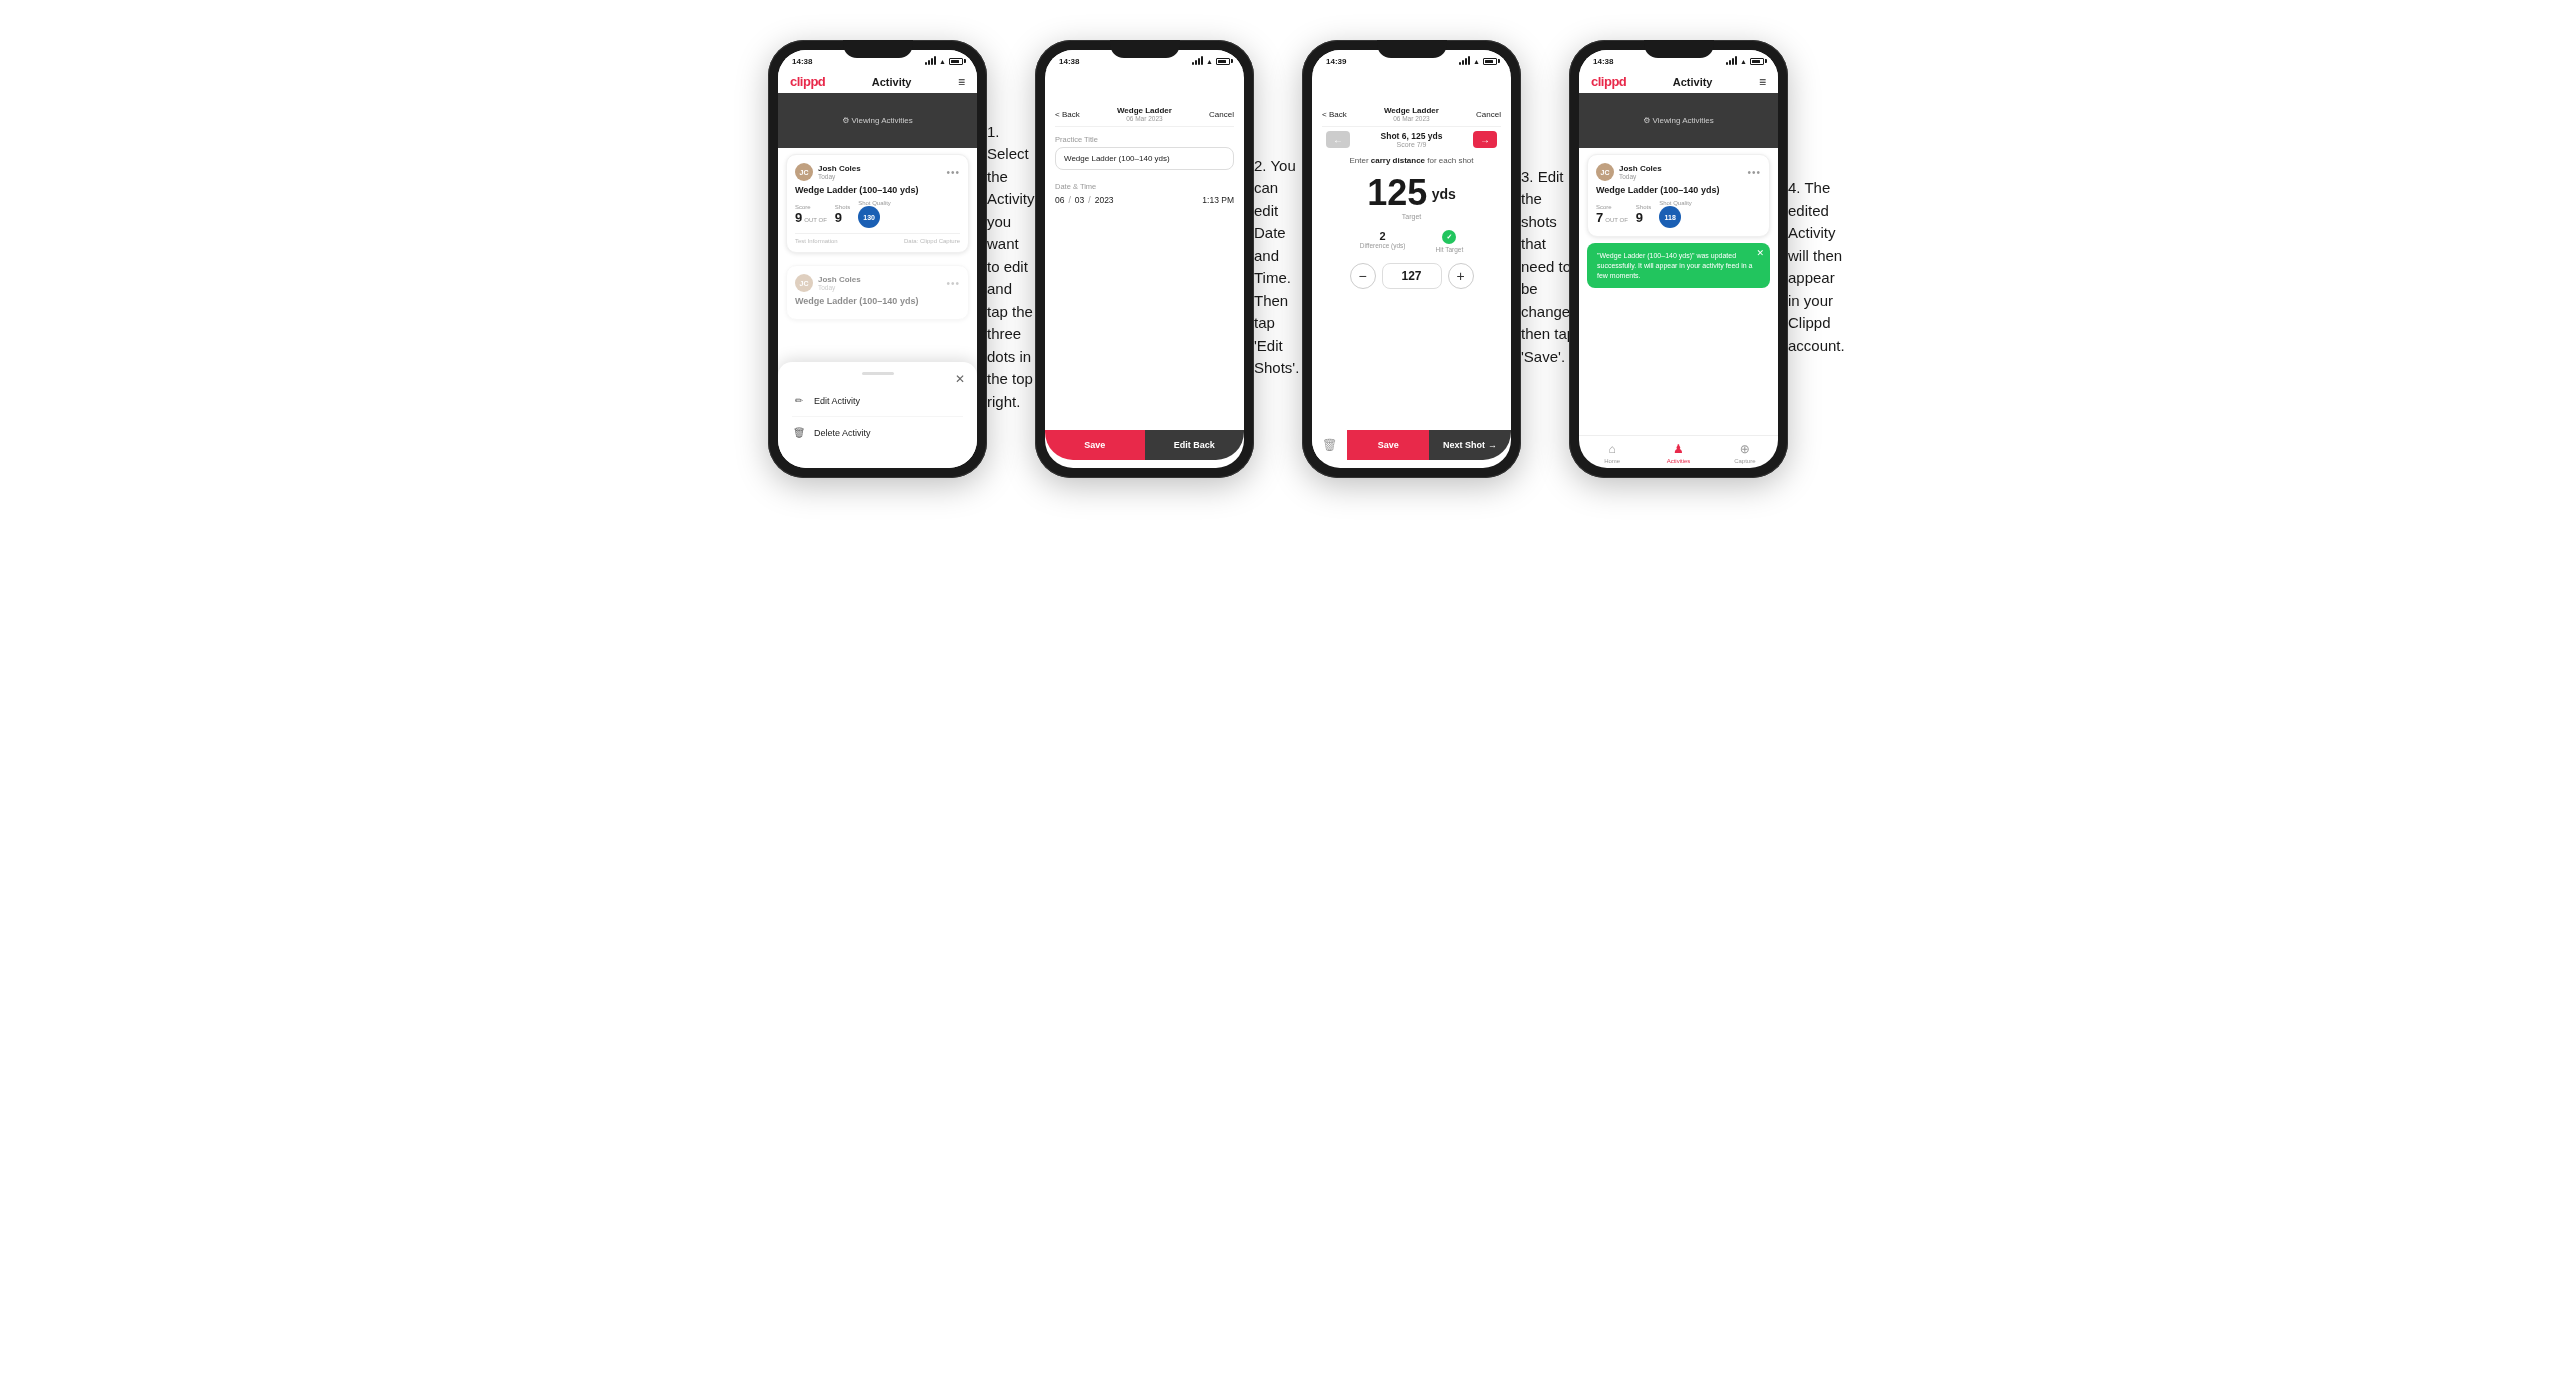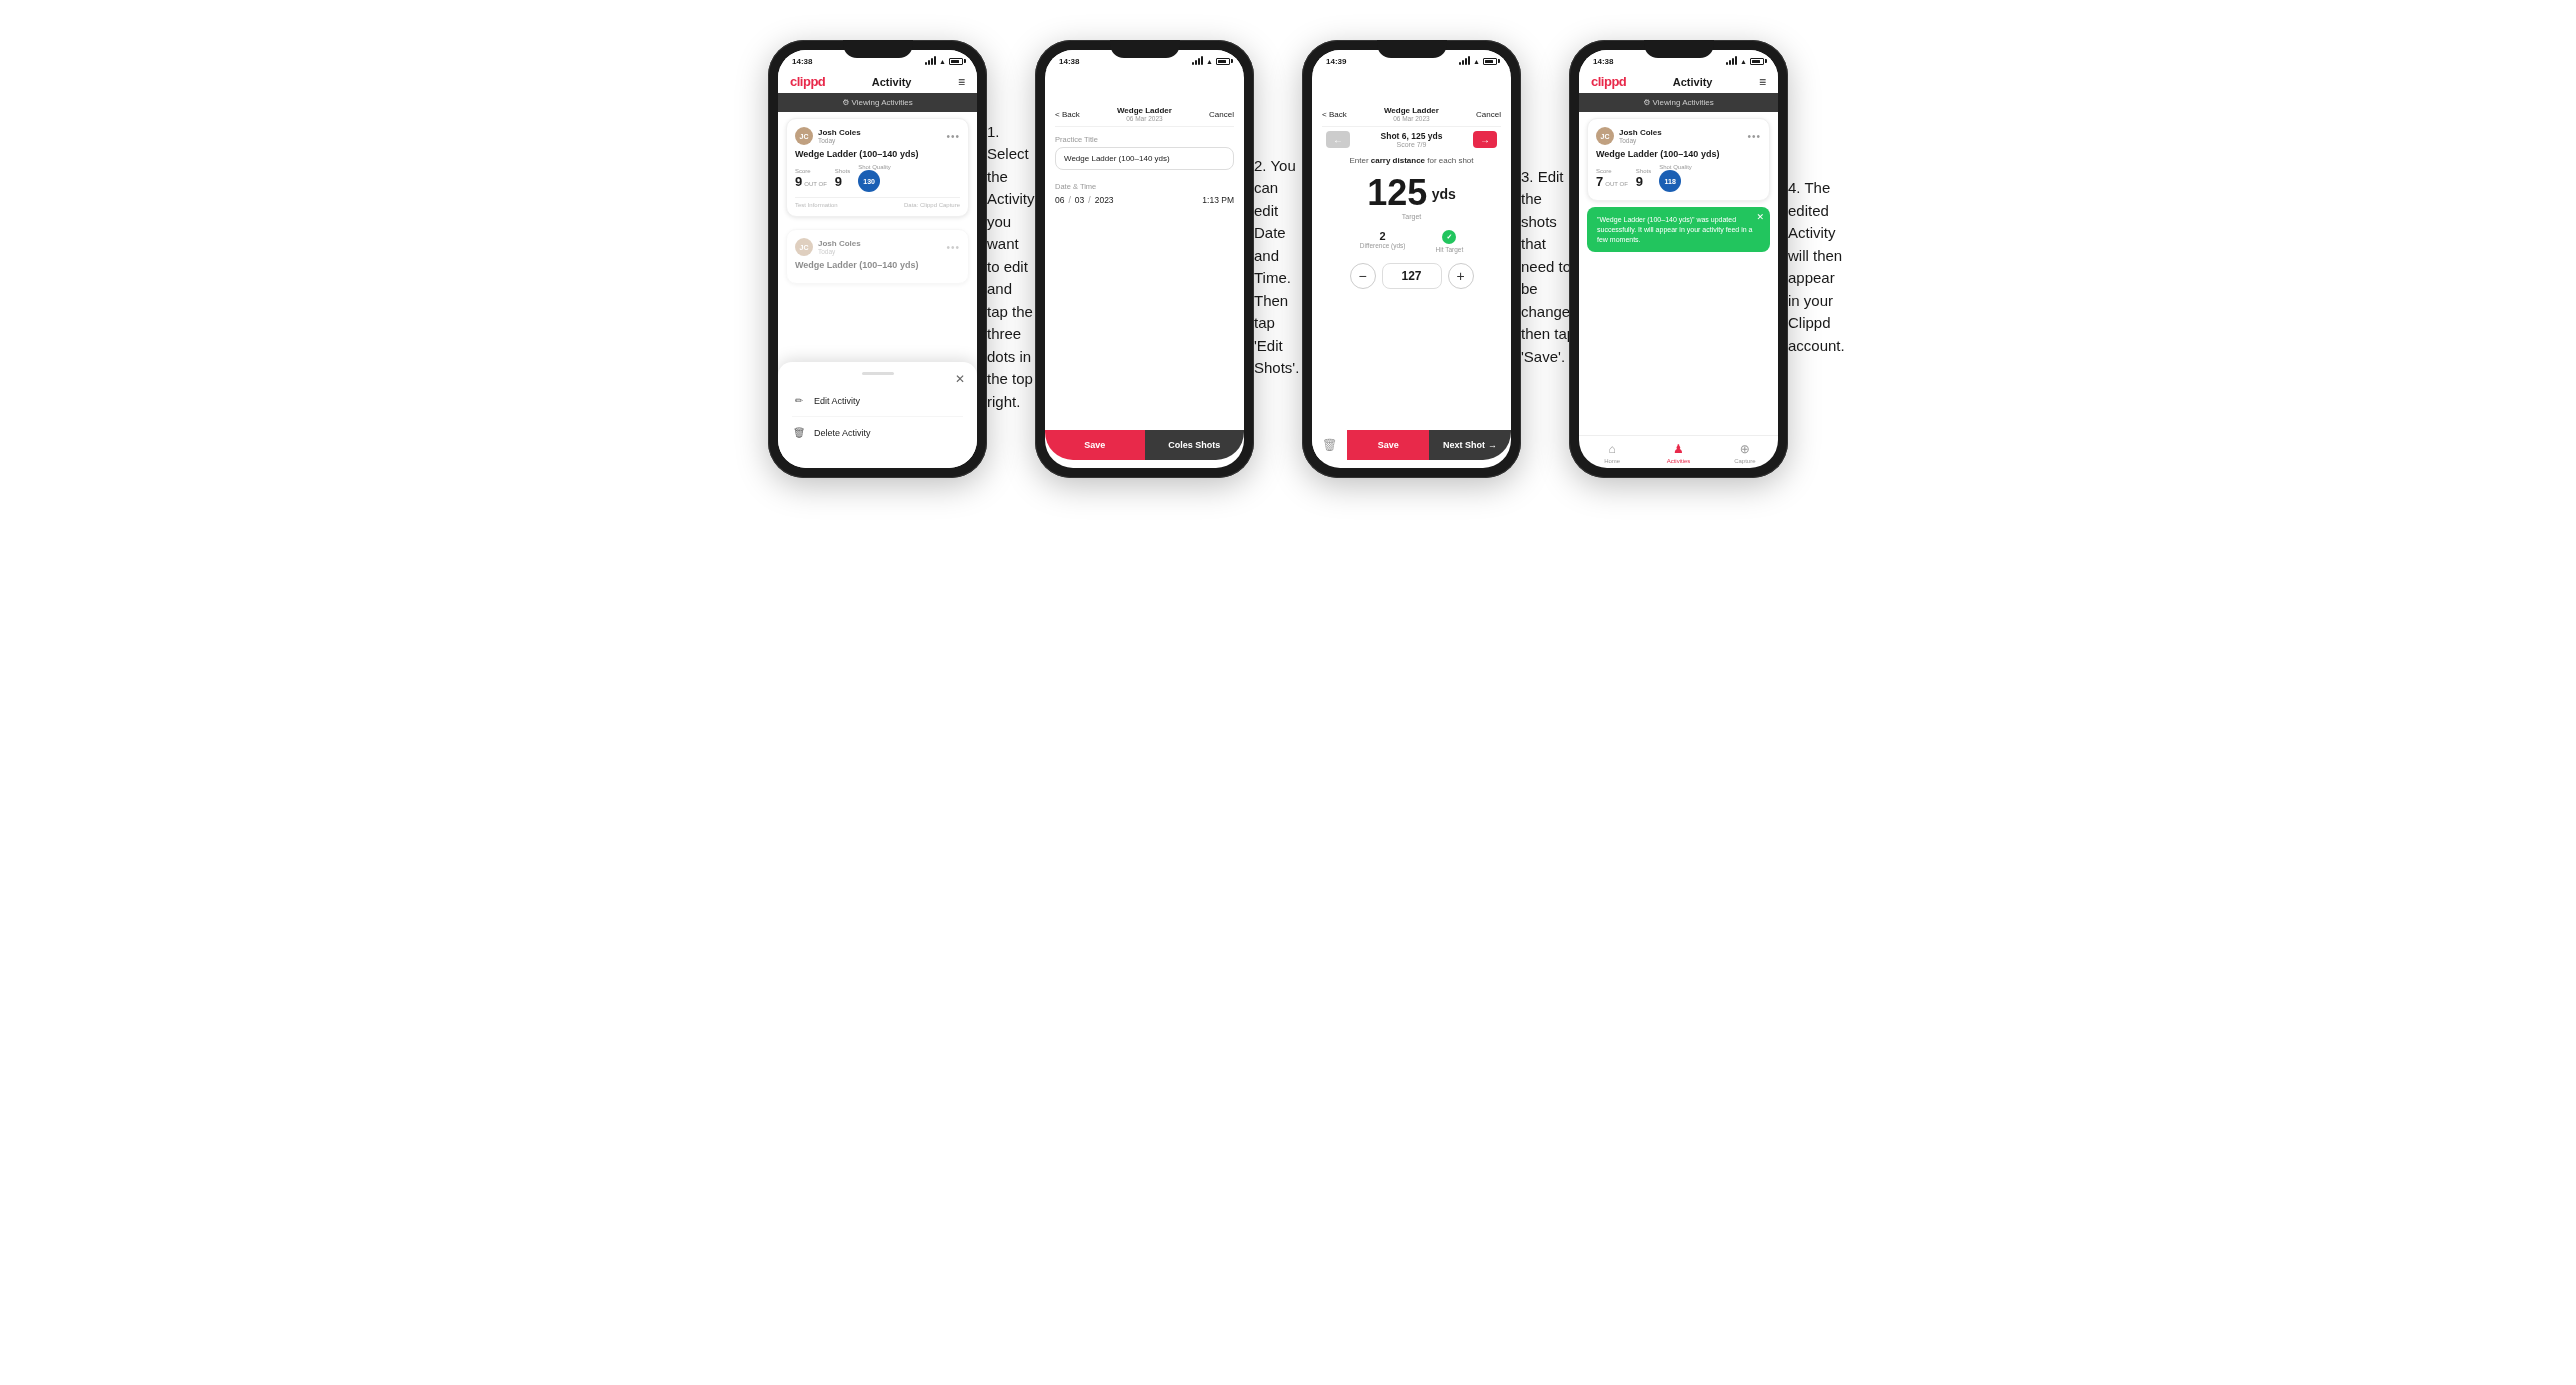--- a/index.html
+++ b/index.html
@@ -138,21 +138,21 @@
       color: #1a1a1a;
       line-height: 1;
     }
 
     
     .viewing-banner {
       background: #3a3a3a;
       color: #ccc;
       font-size: 8px;
       text-align: center;
-      padding: 5px;
+      padding: 23px;
       display: flex;
       align-items: center;
       justify-content: center;
       gap: 4px;
     }
 
     
     .activity-card {
       background: #fff;
       margin: 6px 8px;
@@ -783,21 +783,21 @@
             <span class="date-sep">/</span>
             <span class="date-part">2023</span>
             <span class="time-part">1:13 PM</span>
           </div>
         </div>
 
         <div style="flex:1"></div>
 
         <div class="bottom-buttons">
           <button class="btn-save">Save</button>
-          <button class="btn-edit-shots">Coles Shots</button>
+          <button class="btn-edit-shots">Edit Back</button>
         </div>
       </div>
     </div>
     <div class="caption">2. You can edit Date and Time. Then tap 'Edit Shots'.</div>
   </div>
 
   <div class="phone-column">
     <div class="phone">
       <div class="notch"></div>
       <div class="phone-inner">

